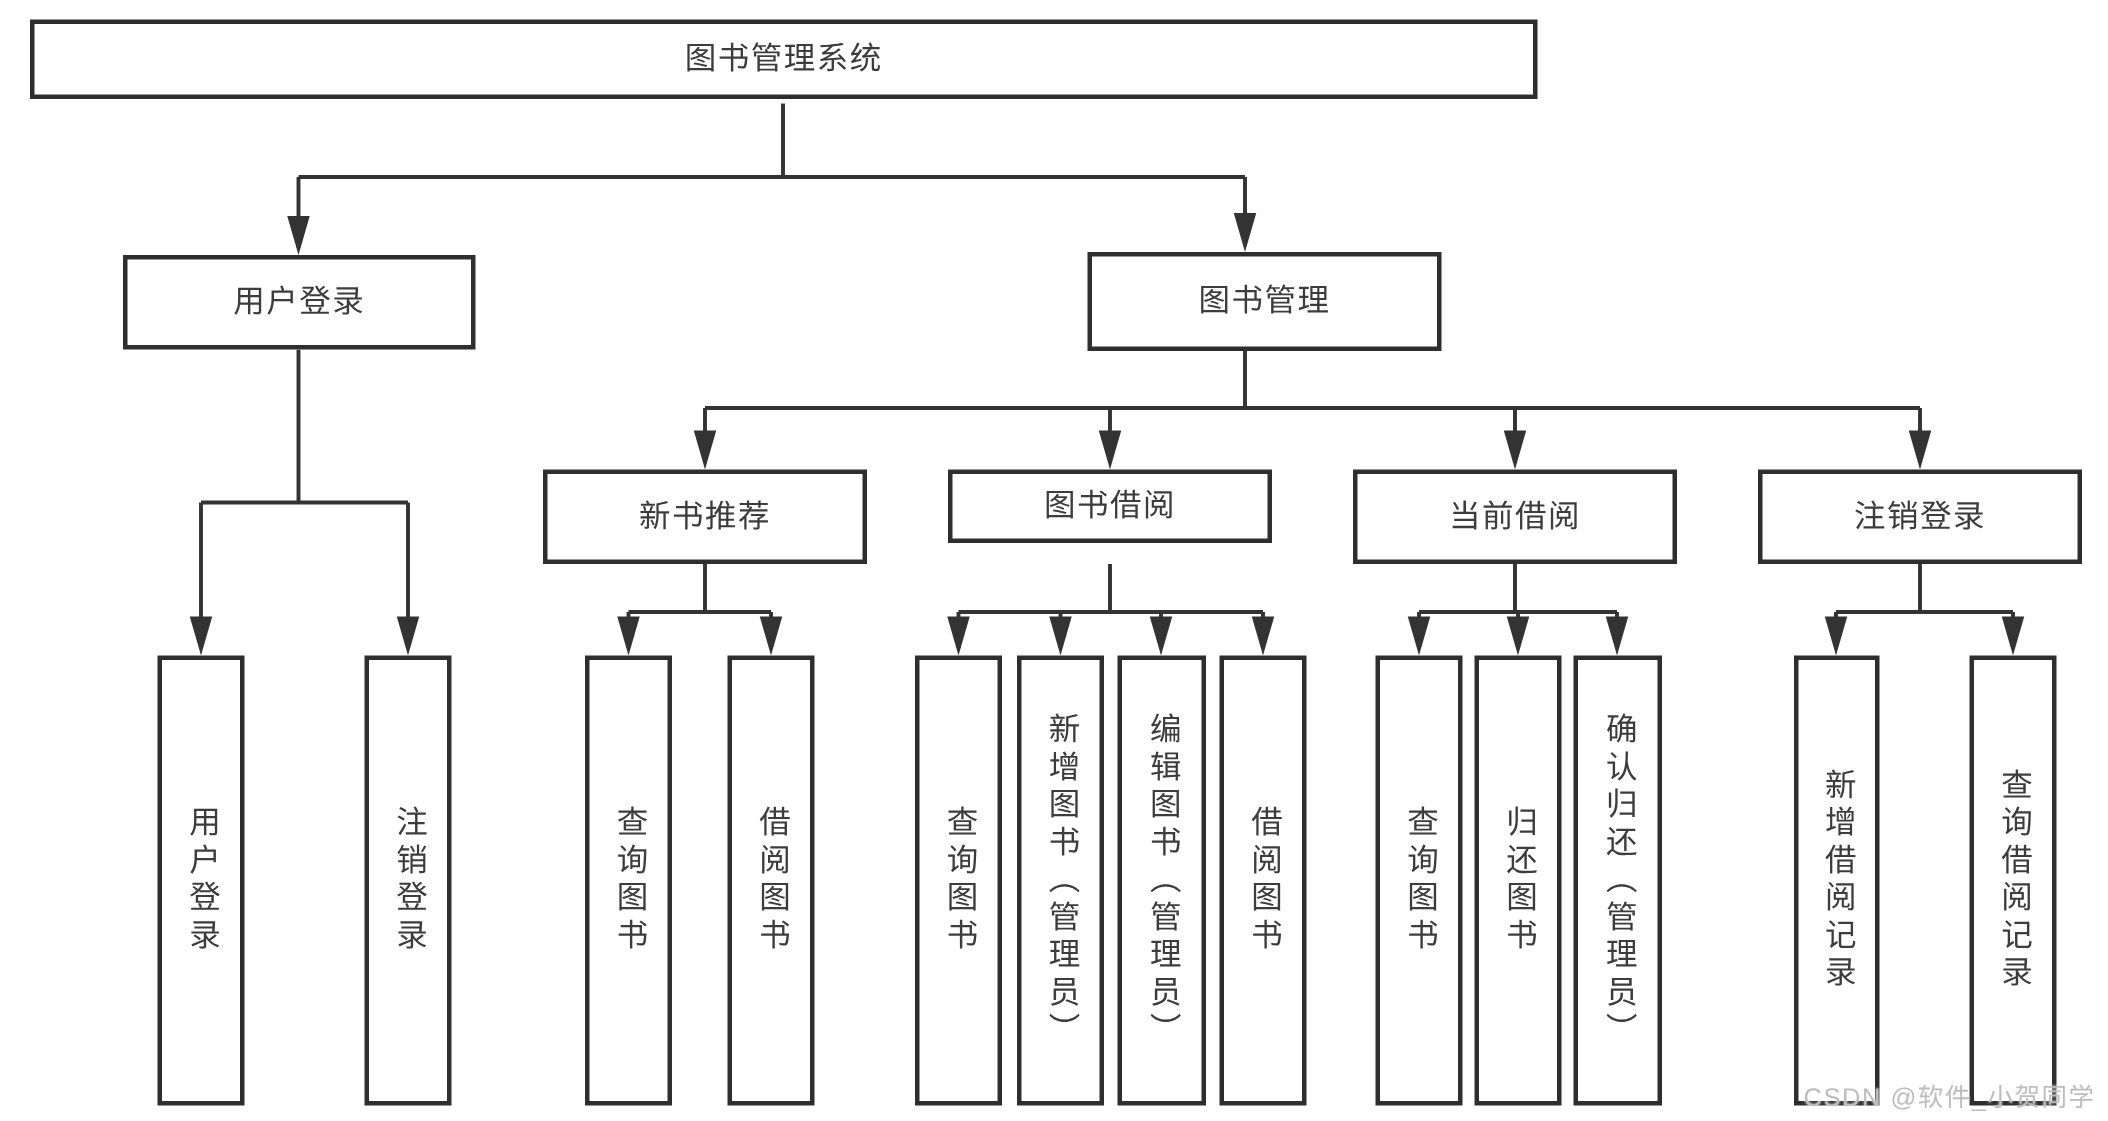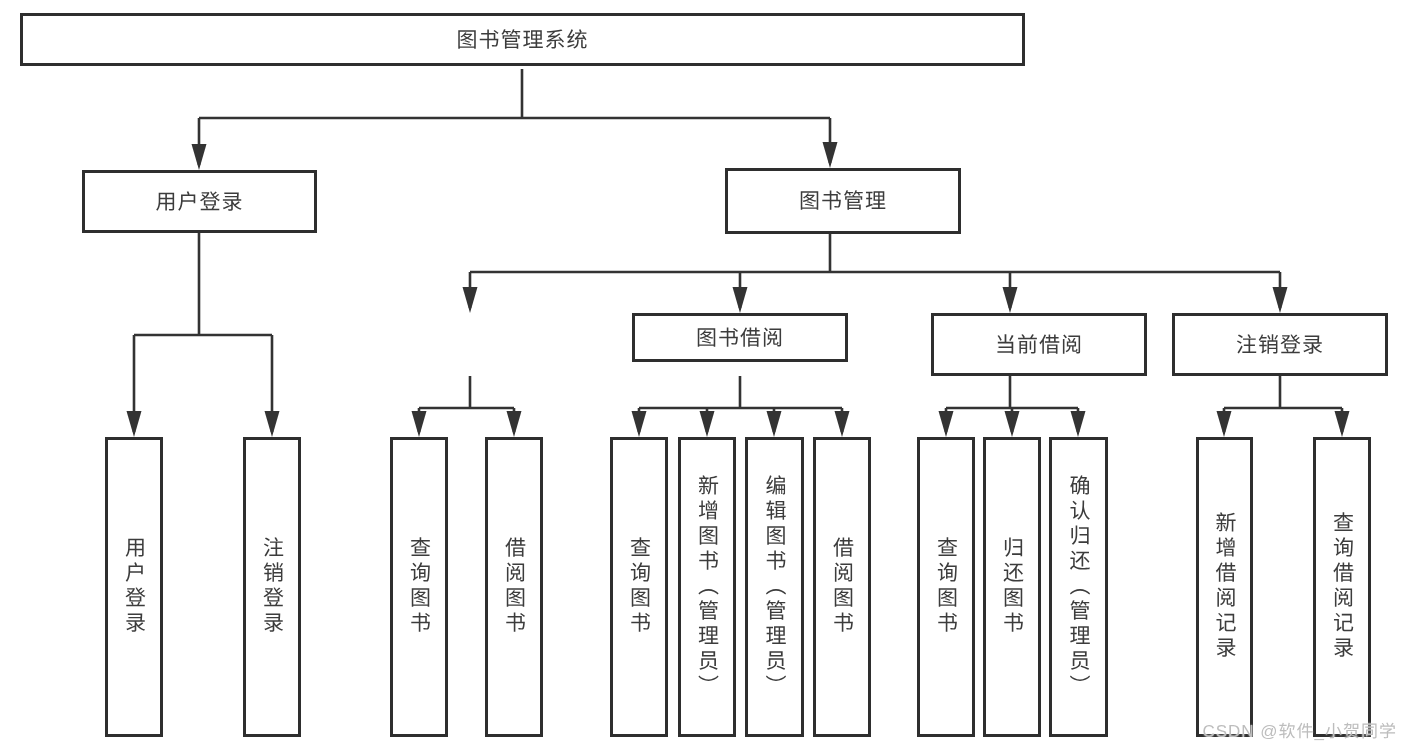--- a/index.html
+++ b/index.html
@@ -103,22 +103,23 @@
     <path class="connector" d="M1280 376 V408 M1224 408 H1342 M1224 408 V432 M1342 408 V432"></path>
     <polygon class="arrowhead" points="1216.5,411 1231.5,411 1224,437"></polygon>
     <polygon class="arrowhead" points="1334.5,411 1349.5,411 1342,437"></polygon>
   </svg>
 
   <div class="node" style="left:20px;top:13px;width:1005px;height:53px;">图书管理系统</div>
 
   <div class="node" style="left:82px;top:170px;width:235px;height:63px;">用户登录</div>
   <div class="node" style="left:712px;top:168px;width:236px;height:66px;margin-left:13px;">图书管理</div>
 
+  <div class="node" style="left:362px;top:313px;width:216px;height:63px;">新书推荐</div>
   <div class="node" style="left:632px;top:313px;width:216px;height:49px;">图书借阅</div>
-  <div class="node" style="left:902px;top:313px;width:216px;height:63px;margin-left:29px;">当前借阅</div>
+  <div class="node" style="left:902px;top:313px;width:216px;height:63px;">当前借阅</div>
   <div class="node" style="left:1172px;top:313px;width:216px;height:63px;">注销登录</div>
 
   <div class="node leaf" style="left:105px;top:437px;width:58px;height:300px;">用户登录</div>
   <div class="node leaf" style="left:243px;top:437px;width:58px;height:300px;">注销登录</div>
 
   <div class="node leaf" style="left:390px;top:437px;width:58px;height:300px;">查询图书</div>
   <div class="node leaf" style="left:485px;top:437px;width:58px;height:300px;">借阅图书</div>
 
   <div class="node leaf" style="left:610px;top:437px;width:58px;height:300px;">查询图书</div>
   <div class="node leaf" style="left:678px;top:437px;width:58px;height:300px;">新增图书（管理员）</div>

